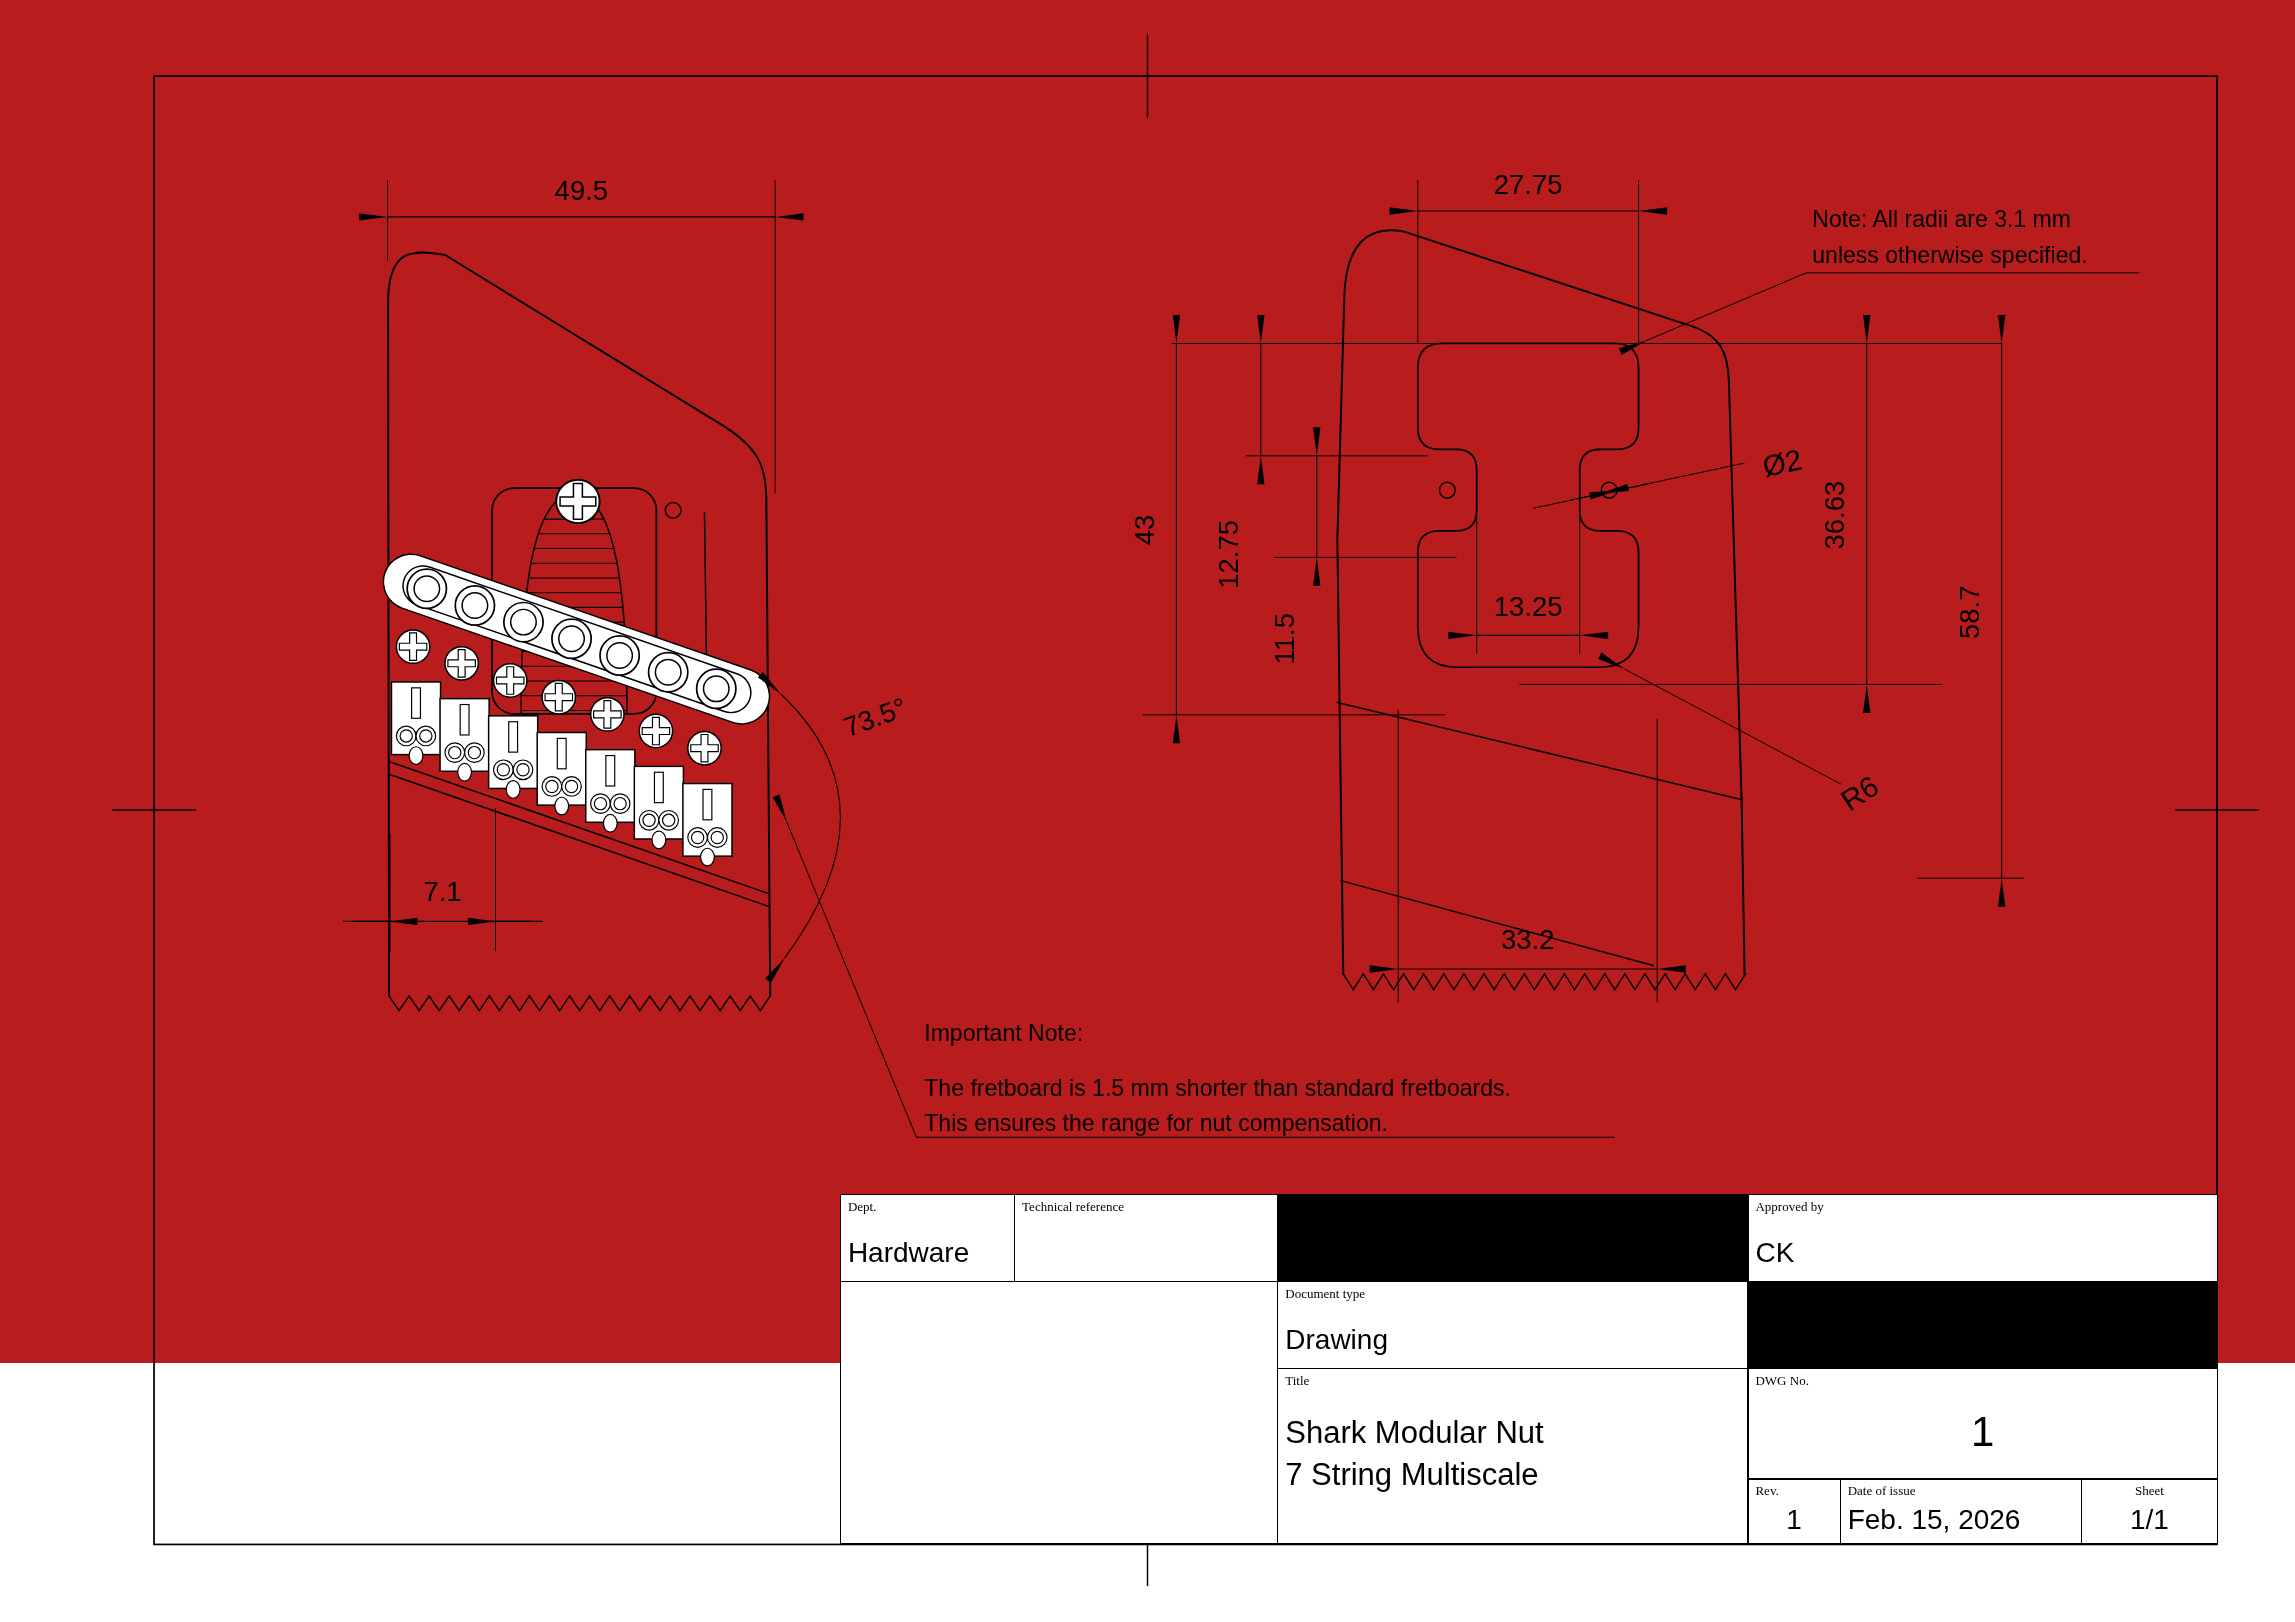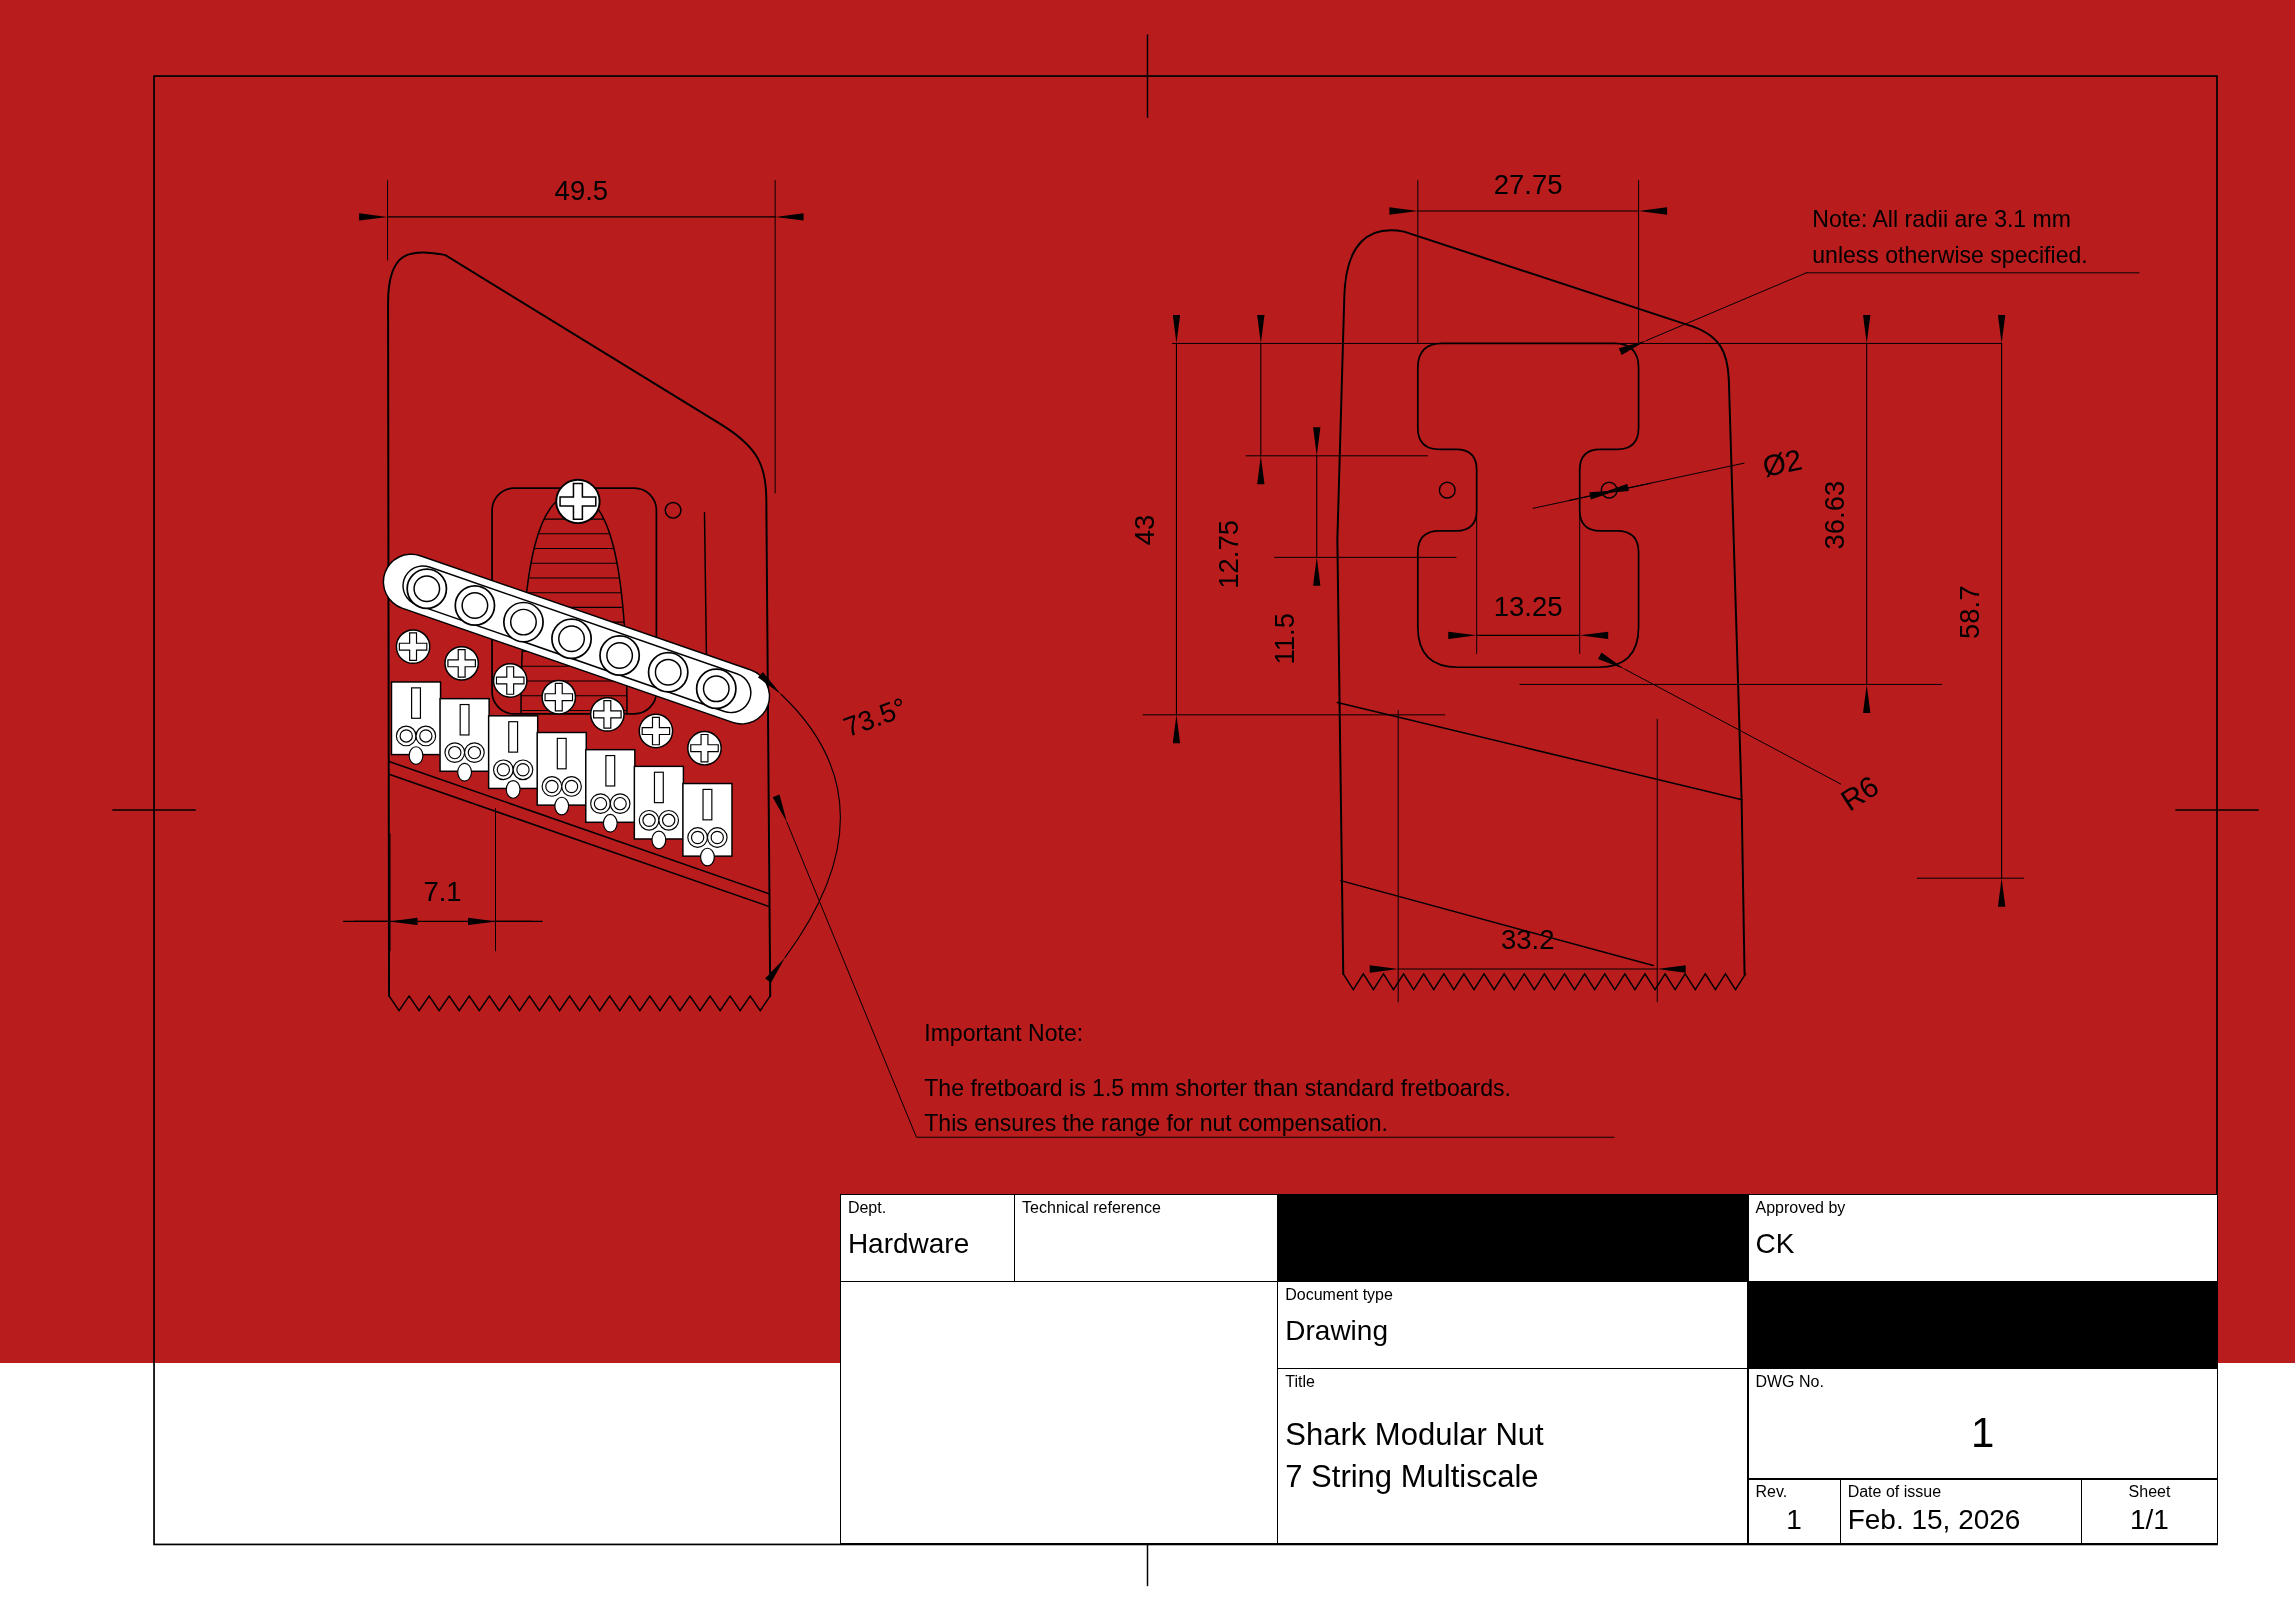--- a/index.html
+++ b/index.html
@@ -14,22 +14,22 @@
   
   .tblock{
     position:absolute;left:840px;top:1194px;width:1378px;height:350px;
     background:#000;border:1.7px solid #000;box-sizing:border-box;
     display:grid;gap:1.2px;
     grid-template-columns:173px 262px 469px 91px 240px 1fr;
     grid-template-rows:86px 86px 109px 1fr;
   }
   .cell{background:#fff;overflow:hidden;padding:3.9px 6.9px;box-sizing:border-box;
         display:flex;flex-direction:column;}
-  .lbl{font-size:16px;color:#000;}
-  .val{font-size:28px;color:#000;margin-top:11px;white-space:nowrap;}
+  .lbl{font-size:13px;color:#000;font-family:Liberation Serif, serif;}
+  .val{font-size:28px;color:#000;margin-top:22px;white-space:nowrap;}
   .val-row{display:flex;gap:59px;}
   .title-val{font-size:31px;line-height:1.35;margin-top:22.6px;white-space:nowrap;}
   .dwg-val{font-size:42px;margin:auto;}
   .small-val{font-size:28px;margin-top:auto;padding-bottom:2.9px;text-align:center;}
   .date-val{text-align:left;}
 </style>
 </head>
 <body>
 
 <div class="sheet">

